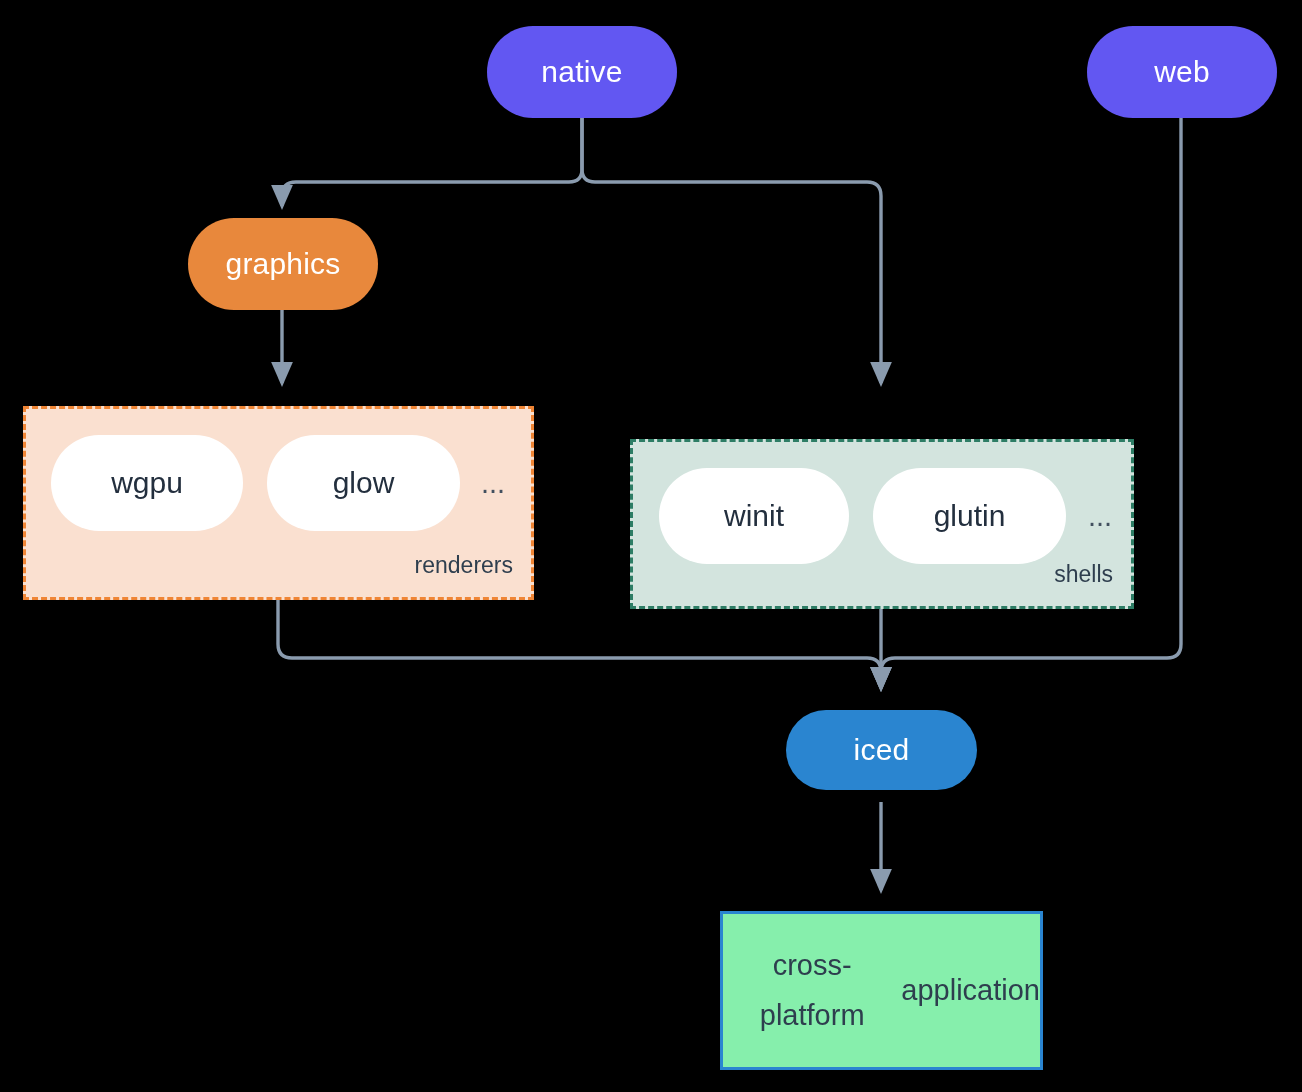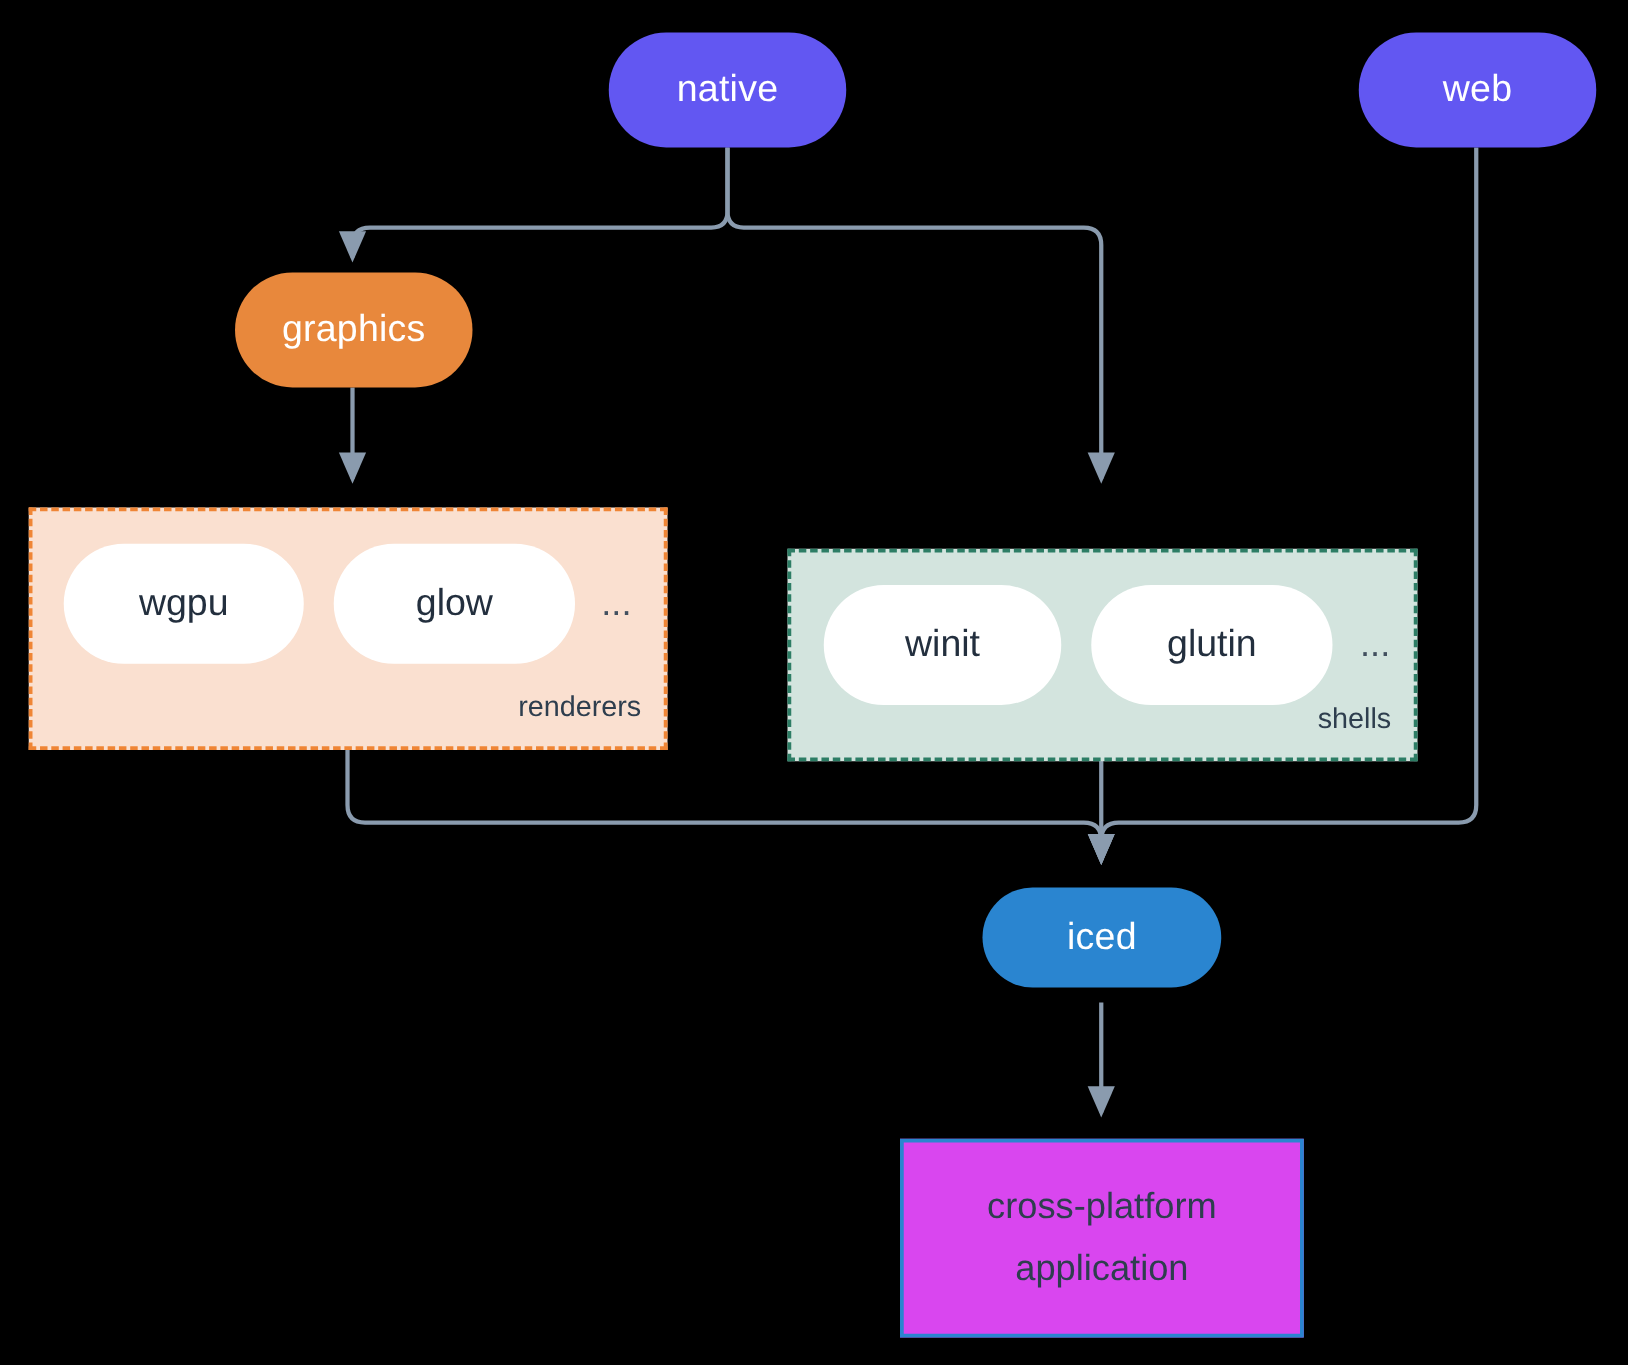--- a/index.html
+++ b/index.html
@@ -100,23 +100,22 @@
   .chip-wgpu   { left: 25px;  top: 26px; width: 192px; }
   .chip-glow   { left: 241px; top: 26px; width: 193px; text-align: center; }
   .dots-renderers { left: 455px; top: 60px; }
   
   .chip-winit  { left: 26px;  top: 26px; width: 190px; }
   .chip-glutin { left: 240px; top: 26px; width: 193px; }
   .dots-shells { left: 455px; top: 60px; }
   
   .box-app {
     left: 720px; top: 911px; width: 323px; height: 159px;
-    background: #d946ef;
+    background: #86efac;
     border: 3px solid #2a85d0;
-    flex-direction: column;
     color: #2e3e4e;
     font-size: 29px;
     line-height: 1.72;
   }
 </style>
 </head>
 <body>
 
 <div id="stage">
 

